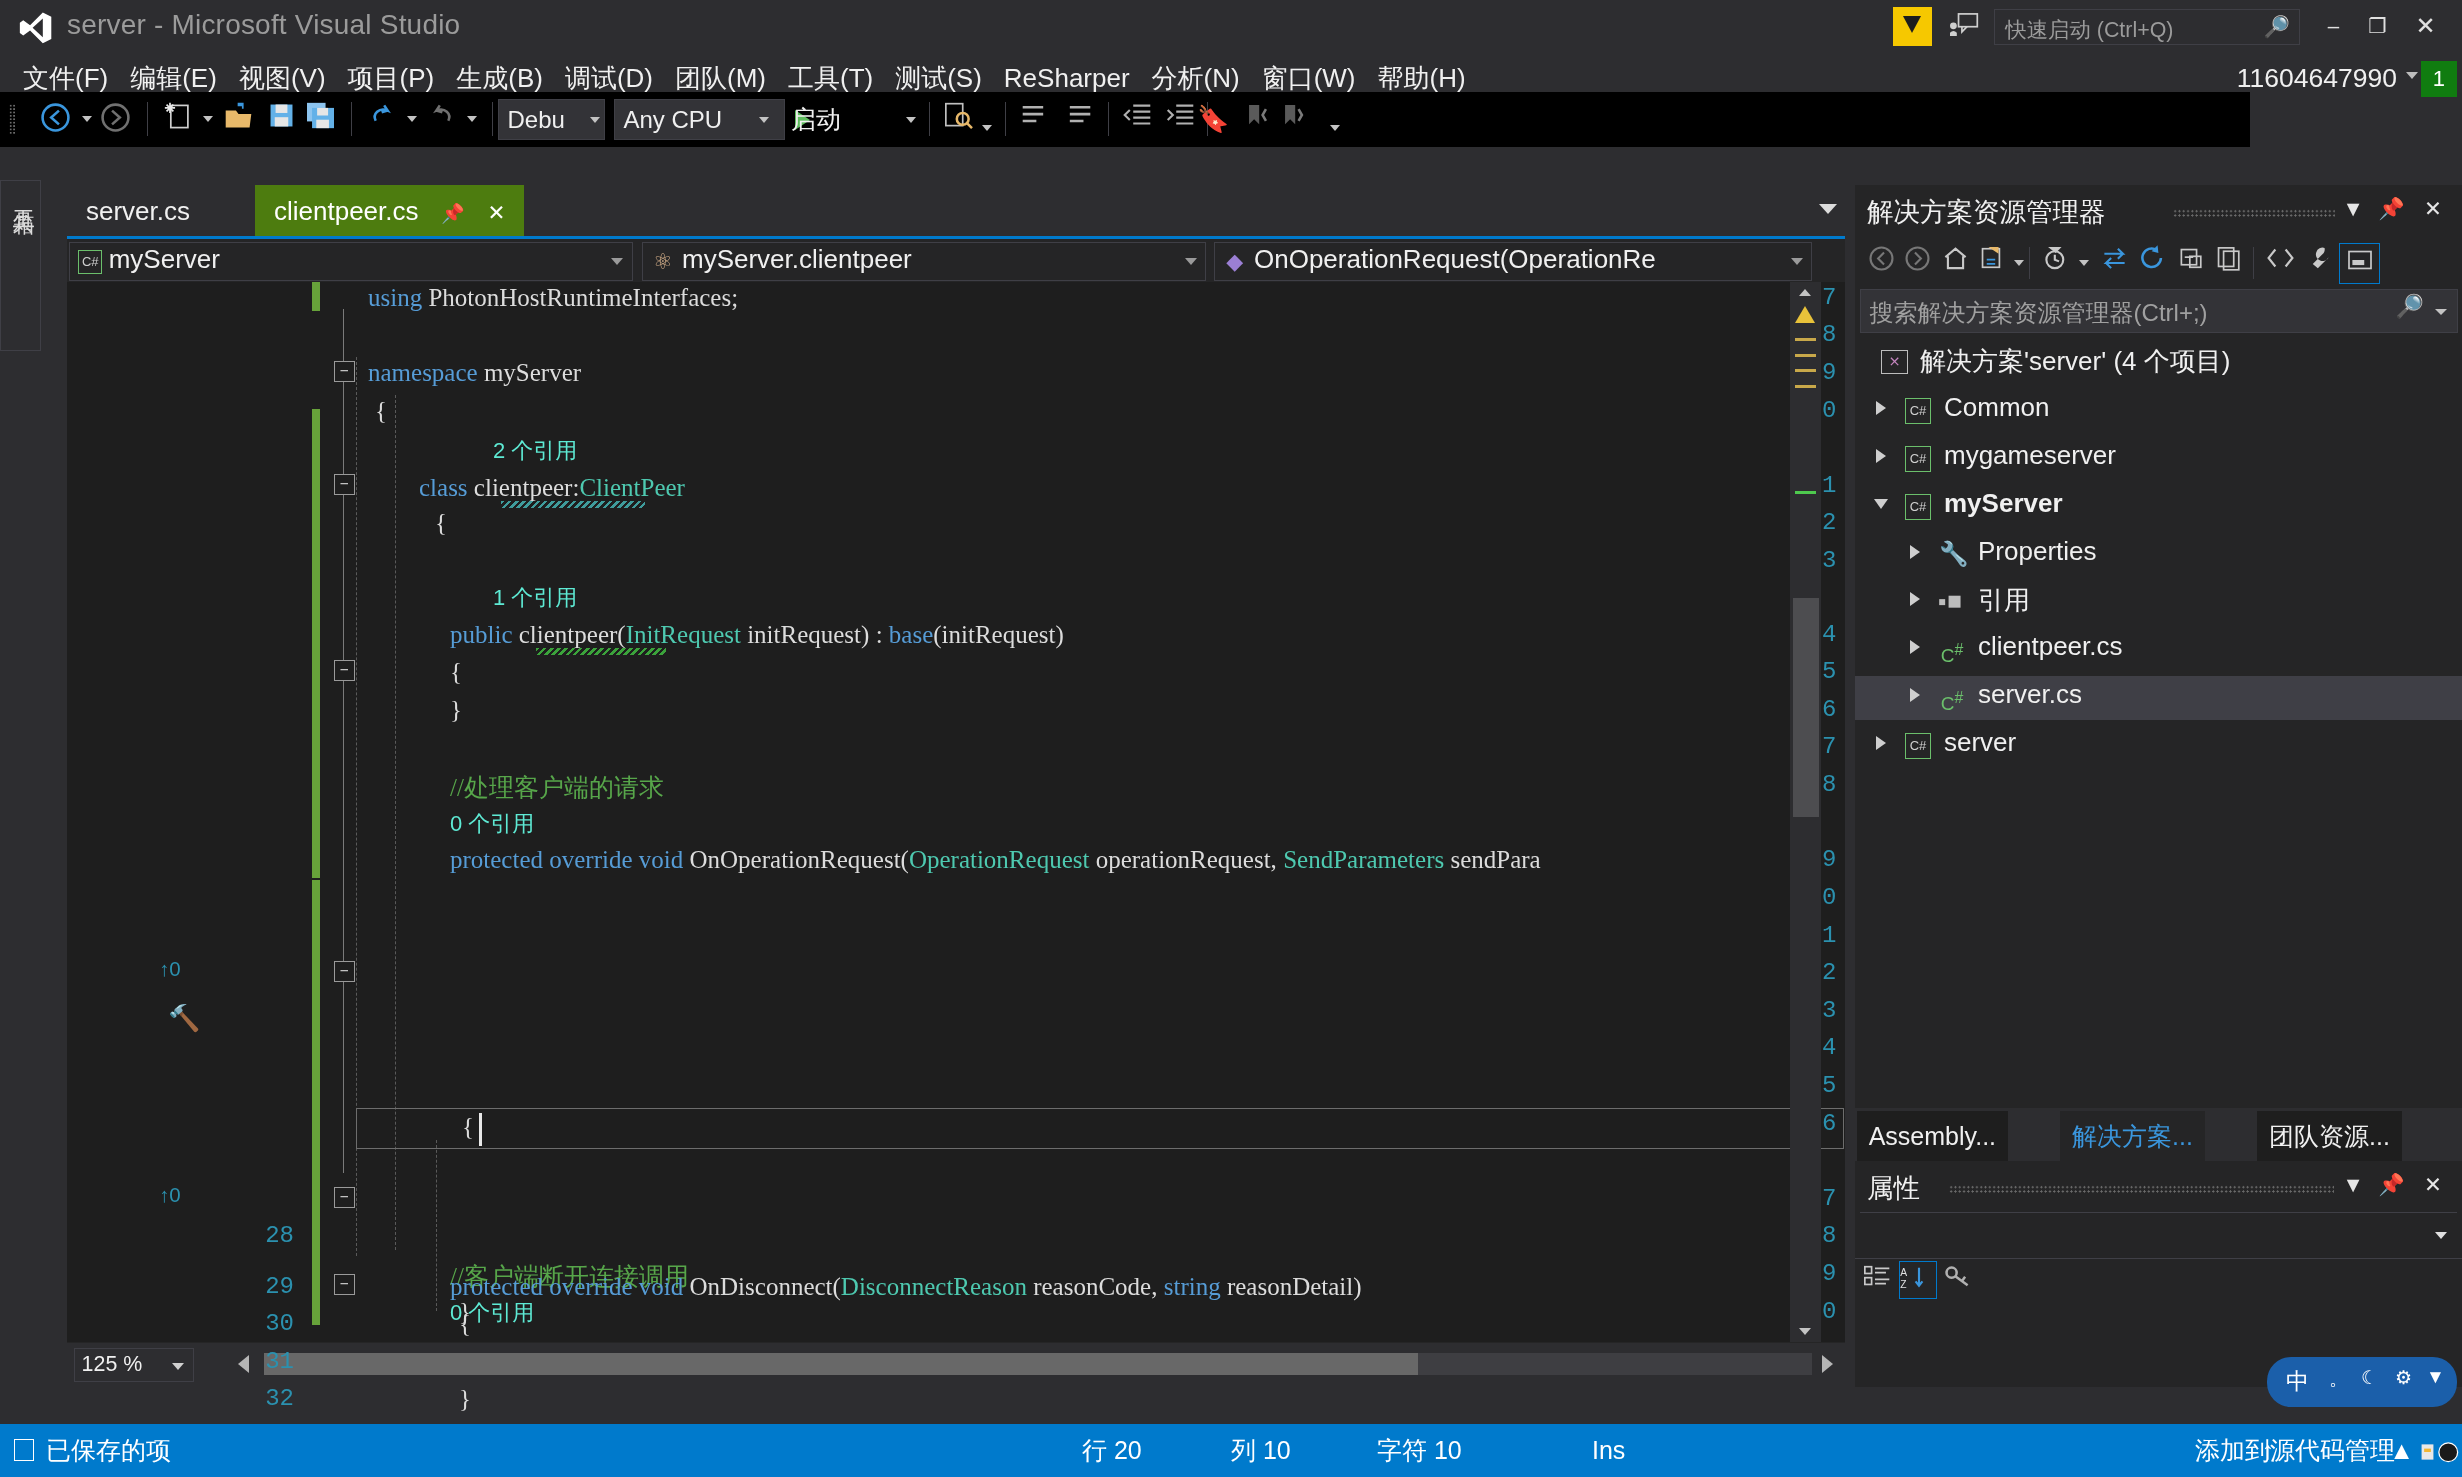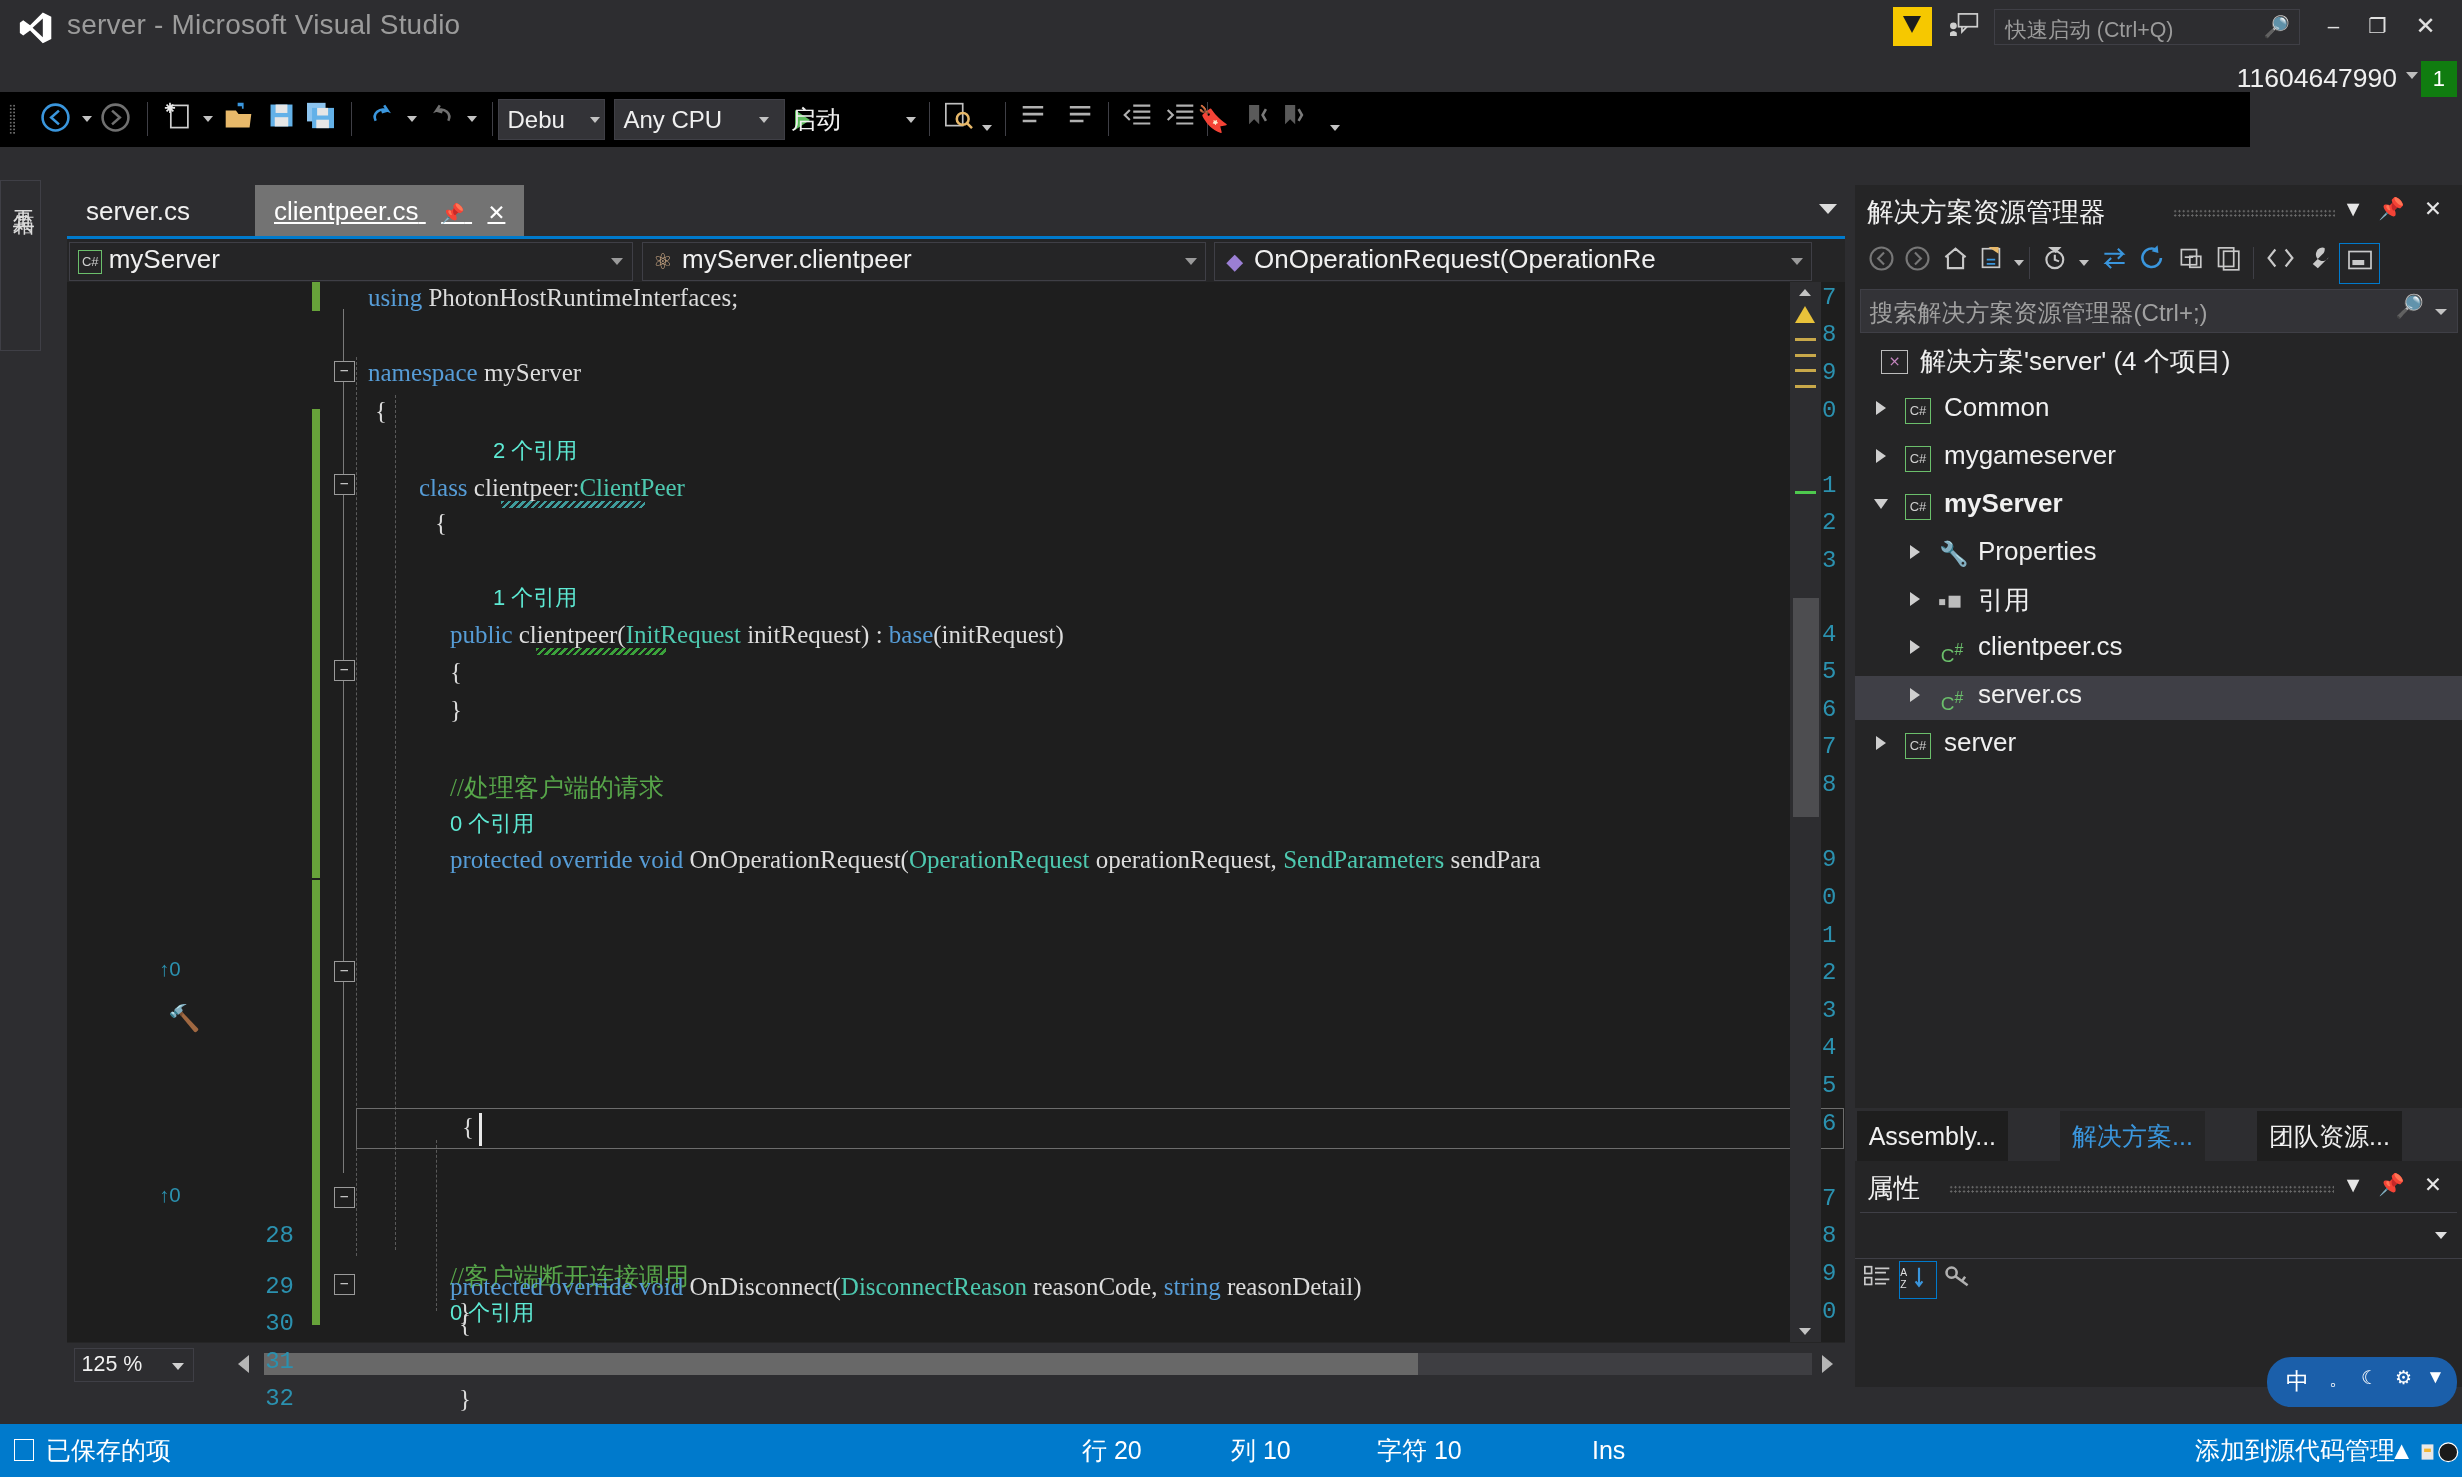--- a/index.html
+++ b/index.html
@@ -126,21 +126,21 @@
   #editor-area {
     position:absolute; left:67px; top:185px; width:1778px; height:1202px;
     background:#252526;
   }
   #tabstrip { position:absolute; left:0; top:0; width:1778px; height:53px; background:#2d2d30; }
   .doctab {
     position:absolute; top:0; height:53px; font-size:26px; line-height:53px;
     padding:0 19px; white-space:nowrap; color:#f1f1f1;
   }
   .doctab.inactive { color:#f1f1f1; background:#2d2d30; }
-  .doctab.active { background:#737373; color:#ffffff;text-decoration:underline; }
+  .doctab.active { background:#4d7c0f; color:#ffffff; }
   .doctab .pin { font-size:19px; color:#dcdcdc; margin-left:15.4px; }
   .doctab .x  { font-size:21.4px; color:#ffffff; margin-left:15.4px; }
   #rtab {
     position:absolute; right:92px; top:0; height:53px; line-height:53px;
     font-size:26px; color:#e8c07a; white-space:nowrap;
   }
   #rtab .pin2 { font-size:17px; color:#bdbdbd; margin-left:12px; }
   #rtab .x2 { font-size:20.5px; color:#8b8b8b; margin-left:22px; }
   #tab-overflow {
     position:absolute; right:8.5px; top:19px; width:0;height:0;
@@ -365,20 +365,35 @@
     <span class="ph">快速启动 (Ctrl+Q)</span>
     <span class="mag">🔍</span>
   </div>
 
   <div class="wbtn" id="w-min">–</div>
   <div class="wbtn" id="w-max">❐</div>
   <div class="wbtn" id="w-close">✕</div>
 </div>
 
 <div id="menubar">
+  <div id="menuitems">
+    <div class="menu-item">文件(F)</div>
+    <div class="menu-item">编辑(E)</div>
+    <div class="menu-item">视图(V)</div>
+    <div class="menu-item">项目(P)</div>
+    <div class="menu-item">生成(B)</div>
+    <div class="menu-item">调试(D)</div>
+    <div class="menu-item">团队(M)</div>
+    <div class="menu-item">工具(T)</div>
+    <div class="menu-item">测试(S)</div>
+    <div class="menu-item">ReSharper</div>
+    <div class="menu-item">分析(N)</div>
+    <div class="menu-item">窗口(W)</div>
+    <div class="menu-item">帮助(H)</div>
+  </div>
   <div id="acct">11604647990</div>
   <div id="acct-caret"></div>
   <div id="notif-badge">1</div>
 </div>
 
 <div id="toolbar">
   <div class="tb-grip"></div>
 
   <div class="tb-btn" style="left:36px;width:39px;">
     <svg width="31" height="31" viewBox="0 0 36 36">

